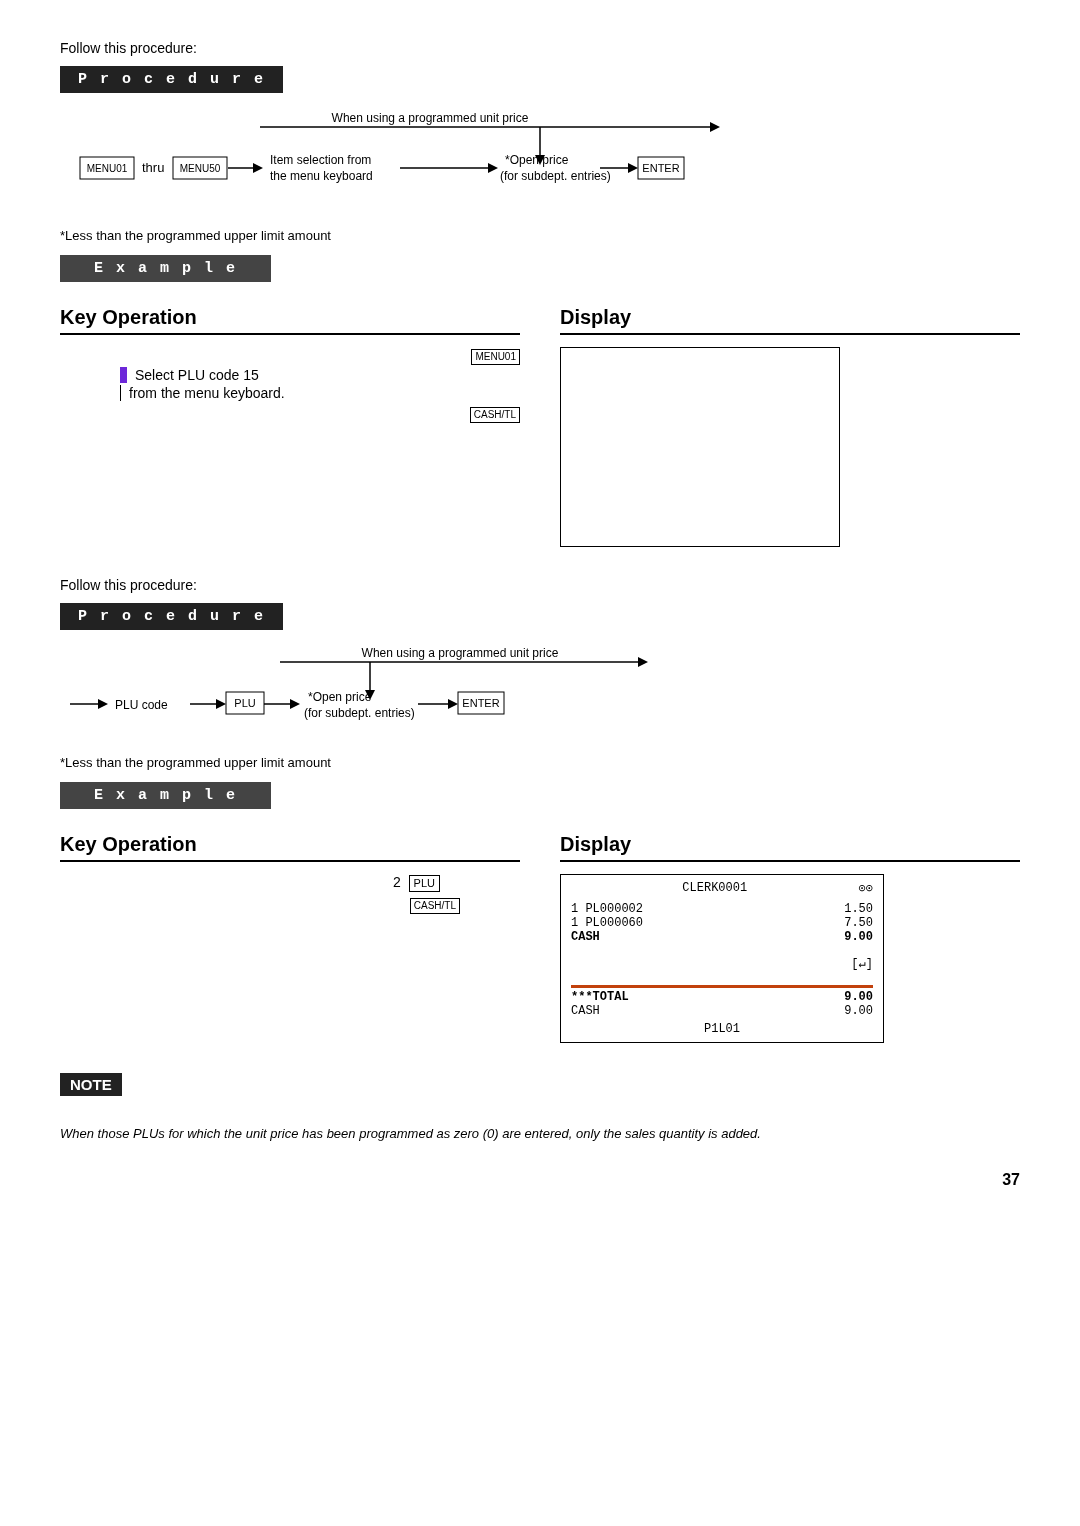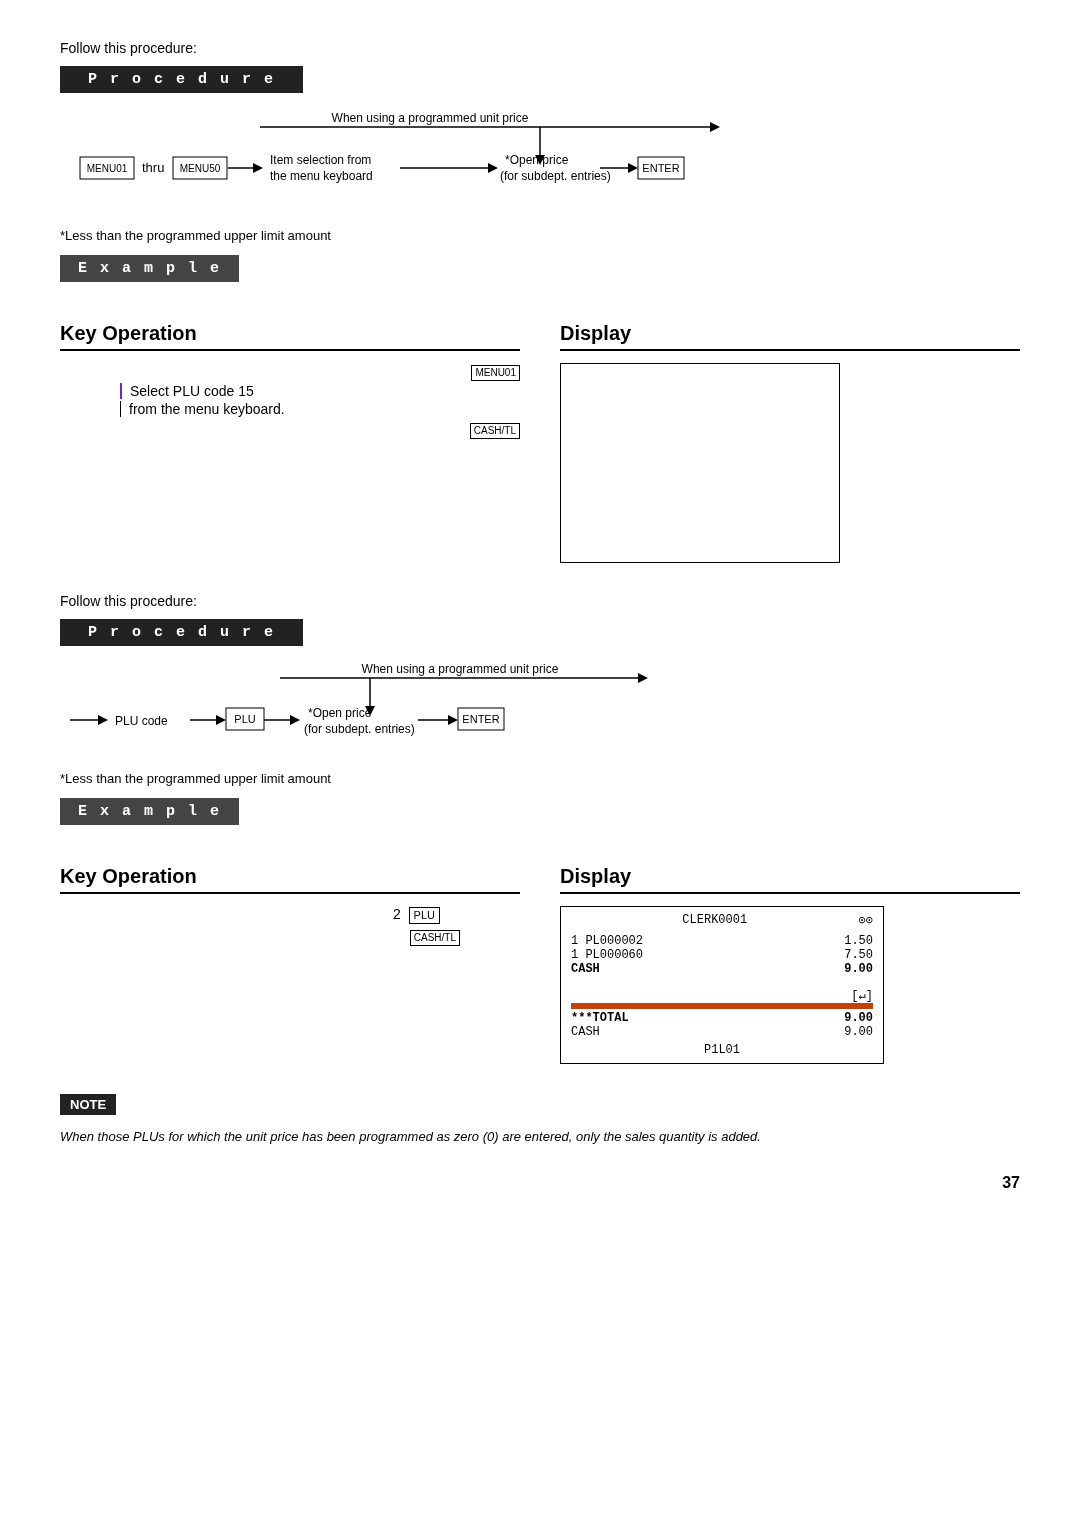--- a/index.html
+++ b/index.html
@@ -25,44 +25,44 @@
     }
 
     .procedure-badge {
       display: inline-block;
       background: #222;
       color: #fff;
       font-family: 'Courier New', monospace;
       font-size: 15px;
       font-weight: bold;
       letter-spacing: 2px;
-      padding: 5px 28px;
+      padding: 5px 18px;
       margin-bottom: 14px;
     }
 
     .example-badge {
       display: inline-block;
       background: #444;
       color: #fff;
       font-family: 'Courier New', monospace;
       font-size: 15px;
       font-weight: bold;
       letter-spacing: 2px;
-      padding: 5px 18px;
-      margin-bottom: 30px;
+      padding: 5px 34px;
+      margin-bottom: 14px;
     }
 
     .note-badge {
       display: inline-block;
       background: #222;
       color: #fff;
-      font-size: 13px;
+      font-size: 15px;
       font-weight: bold;
       padding: 3px 10px;
-      margin-bottom: 8px;
+      margin-bottom: 24px;
     }
 
     .key-box {
       display: inline-block;
       border: 1px solid #000;
       font-size: 11px;
       padding: 1px 4px;
       font-family: Arial, sans-serif;
       background: #fff;
       line-height: 1.2;
@@ -119,22 +119,22 @@
 
     .receipt-line {
       display: flex;
       justify-content: space-between;
     }
 
     .receipt-total-line {
       display: flex;
       justify-content: space-between;
       font-weight: bold;
-      border-top: 6px solid #c2410c;
-      margin-top: 0;
+      border-top: 3px solid #c2410c;
+      margin-top: 14px;
       padding-top: 2px;
     }
 
     .section-divider {
       margin: 30px 0;
     }
 
     .less-than-note {
       font-size: 13px;
       margin: 8px 0 12px 0;
@@ -209,21 +209,21 @@
 
   <div class="example-badge">E x a m p l e</div>
 
   <div class="example-columns">
     <div class="key-op-col">
       <div class="col-header">Key Operation</div>
       <div style="margin-left:60px;">
         <div style="text-align:right; margin-bottom:2px;">
           <span class="key-box-small">MENU01</span>
         </div>
-        <div style="border-left:2px solid #6d28d9; padding-left:8px; margin-bottom:2px;">
+        <div style="border-left:7px solid #6d28d9; padding-left:8px; margin-bottom:2px;">
           <span>Select PLU code 15</span>
         </div>
         <div style="border-left:1px solid #000; padding-left:8px; margin-bottom:4px;">
           <span>from the menu keyboard.</span>
         </div>
         <div style="text-align:right;">
           <span class="key-box-small">CASH/TL</span>
         </div>
       </div>
     </div>

